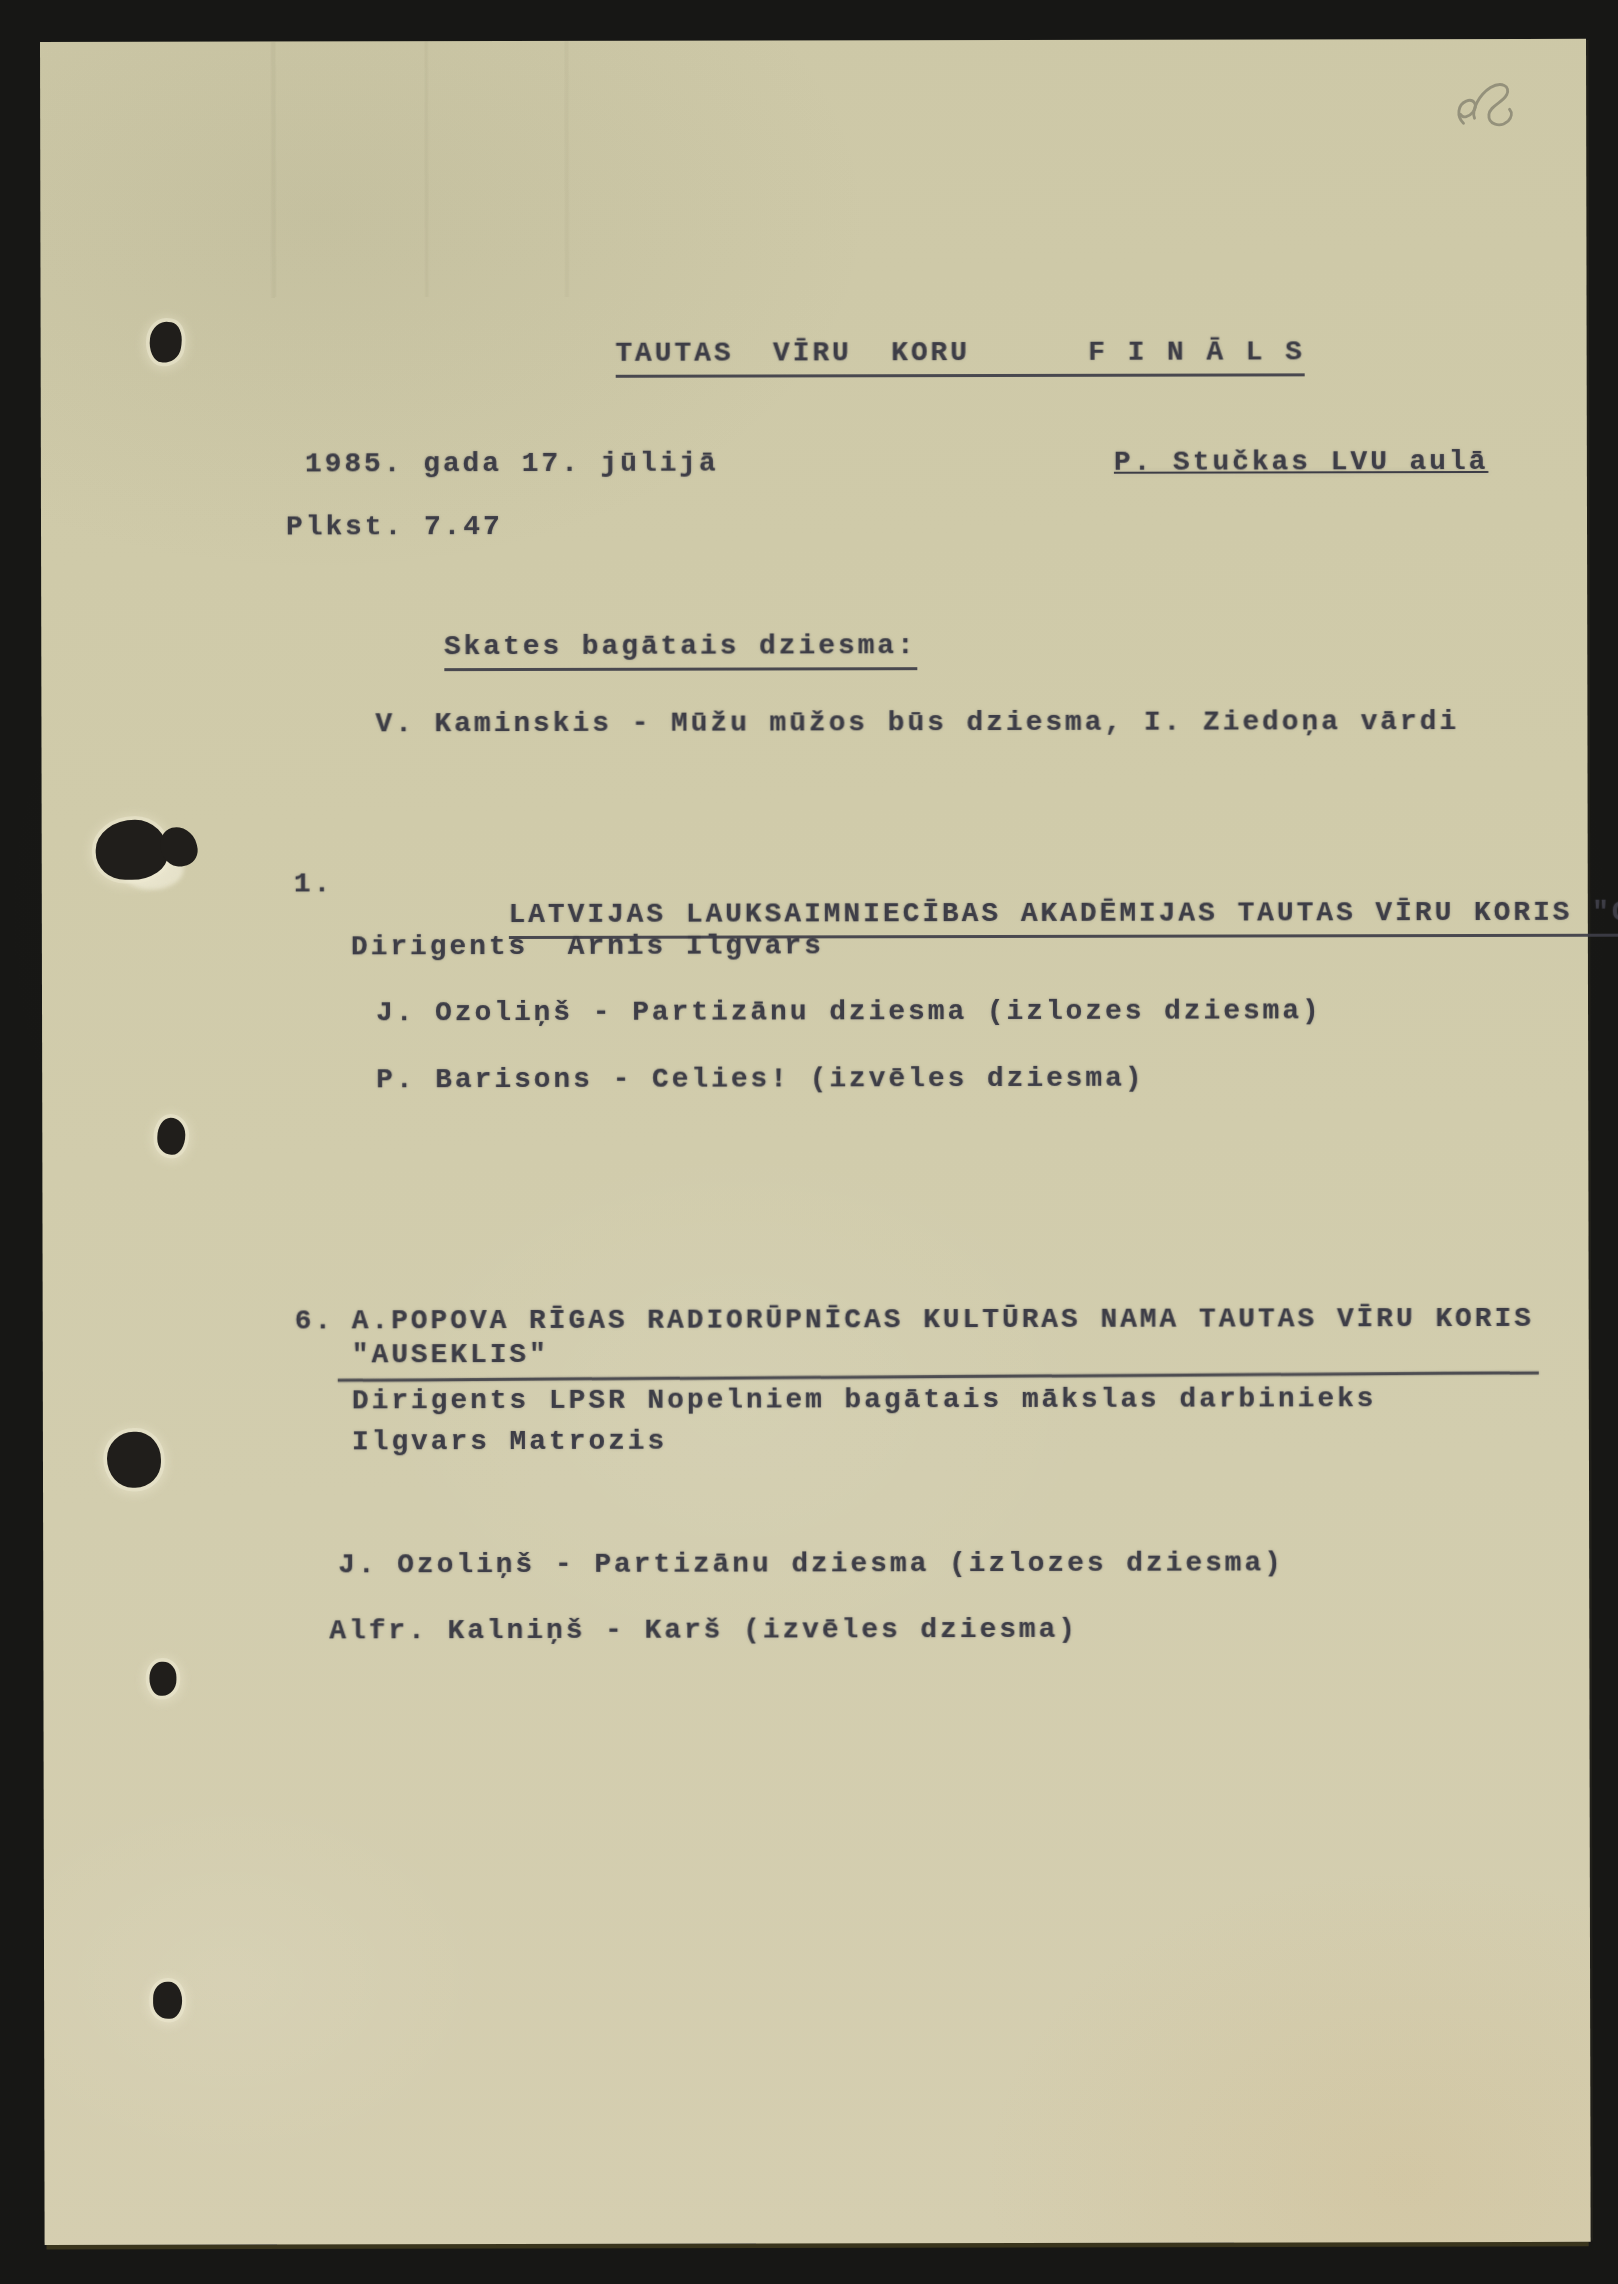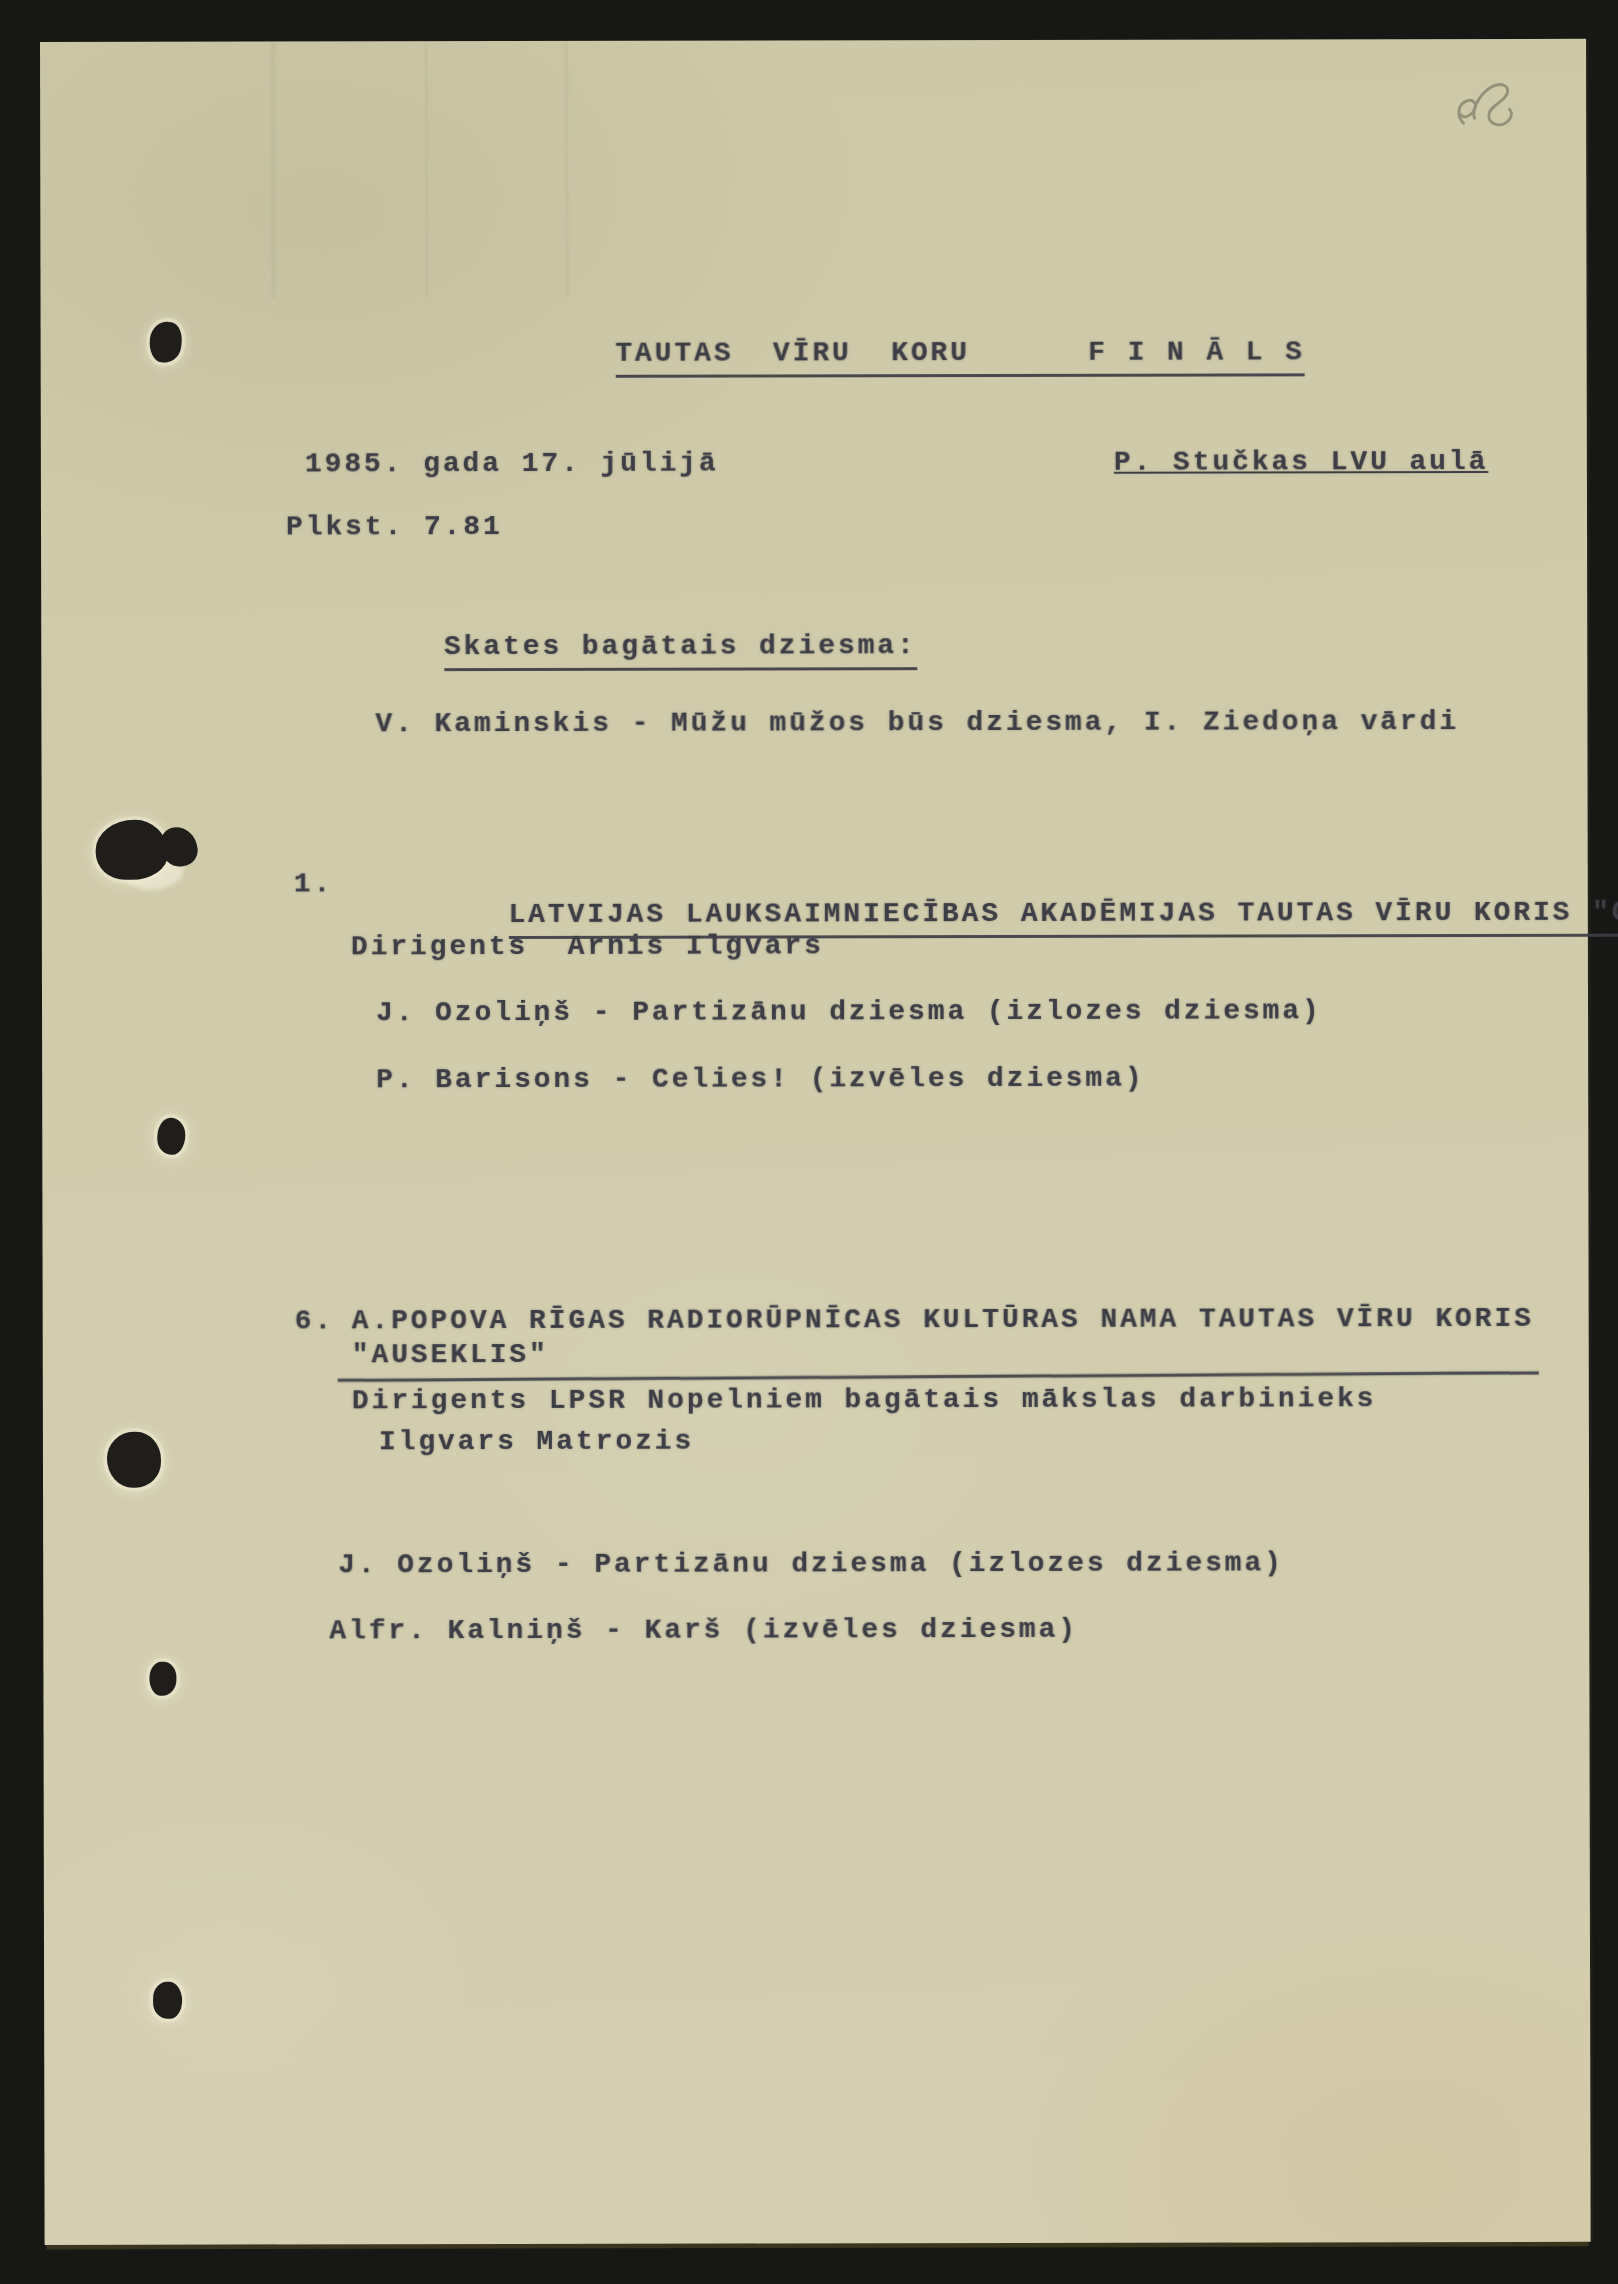--- a/index.html
+++ b/index.html
@@ -108,41 +108,41 @@
 
     <div class="text-layer">
 
       <div class="tw" style="left:417px; top:266px;">
         <span class="u">TAUTAS  VĪRU  KORU      F I N Ā L S</span>
       </div>
 
       <div class="tw" style="left:264px; top:407px;">1985. gada 17. jūlijā</div>
       <div class="tw" style="left:1073px; top:407px;text-decoration:underline;">P. Stučkas LVU aulā</div>
 
-      <div class="tw" style="left:245px; top:470px;">Plkst. 7.81</div>
+      <div class="tw" style="left:245px; top:470px;">Plkst. 7.47</div>
 
       <div class="tw" style="left:245px; top:559px;">
         <span class="u">Skates bagātais dziesma:</span>
       </div>
 
       <div class="tw" style="left:334px; top:667px;">V. Kaminskis - Mūžu mūžos būs dziesma, I. Ziedoņa vārdi</div>
 
       <div class="tw" style="left:252px; top:827px;">1.</div>
       <div class="tw" style="left:309px; top:827px;">
         <span class="u">LATVIJAS LAUKSAIMNIECĪBAS AKADĒMIJAS TAUTAS VĪRU KORIS "OZOLS"</span>
       </div>
       <div class="tw" style="left:309px; top:890px;">Dirigents  Arnis Ilgvars</div>
       <div class="tw" style="left:334px; top:956px;">J. Ozoliņš - Partizānu dziesma (izlozes dziesma)</div>
       <div class="tw" style="left:334px; top:1023px;">P. Barisons - Celies! (izvēles dziesma)</div>
 
       <div class="tw" style="left:252px; top:1264px;">6.</div>
       <div class="tw" style="left:309px; top:1264px;">A.POPOVA RĪGAS RADIORŪPNĪCAS KULTŪRAS NAMA TAUTAS VĪRU KORIS</div>
       <div class="tw" style="left:309px; top:1298px;">"AUSEKLIS"</div>
       <div class="rule" style="left:295px; top:1335px; width:1201px; transform:rotate(-0.25deg);"></div>
       <div class="tw" style="left:309px; top:1344px;">Dirigents LPSR Nopelniem bagātais mākslas darbinieks</div>
-      <div class="tw" style="left:309px; top:1385px;margin-left:27px;">Ilgvars Matrozis</div>
+      <div class="tw" style="left:309px; top:1385px;">Ilgvars Matrozis</div>
       <div class="tw" style="left:295px; top:1508px;">J. Ozoliņš - Partizānu dziesma (izlozes dziesma)</div>
       <div class="tw" style="left:286px; top:1574px;">Alfr. Kalniņš - Karš (izvēles dziesma)</div>
 
     </div>
   </div>
 </div>
 
 
 </body></html>

